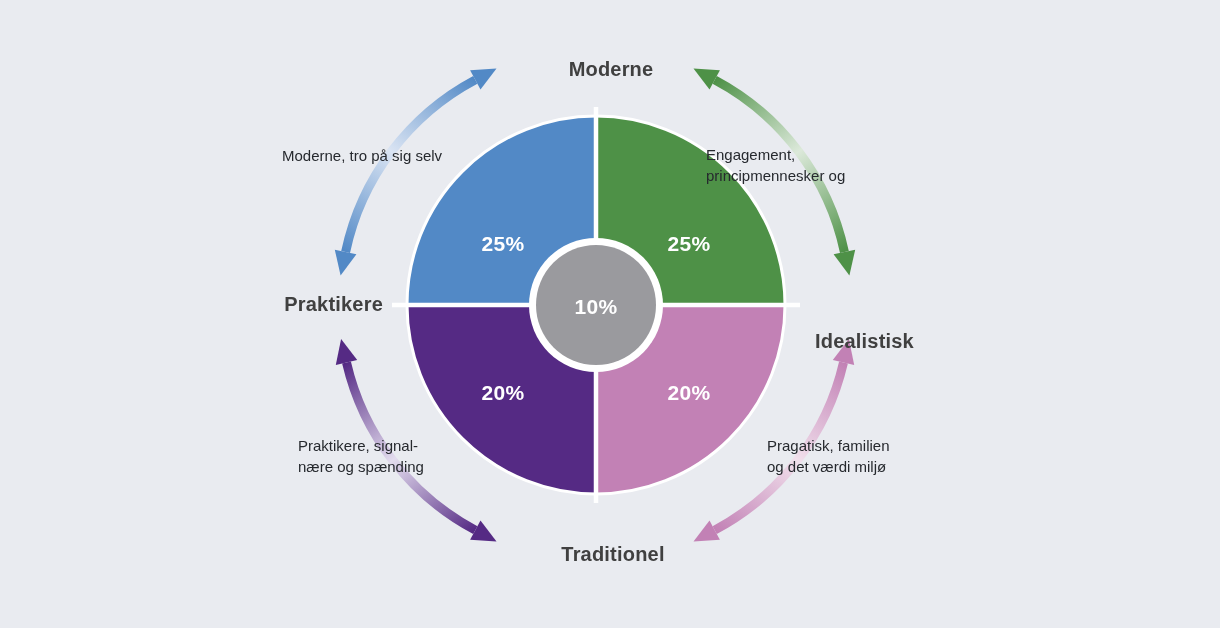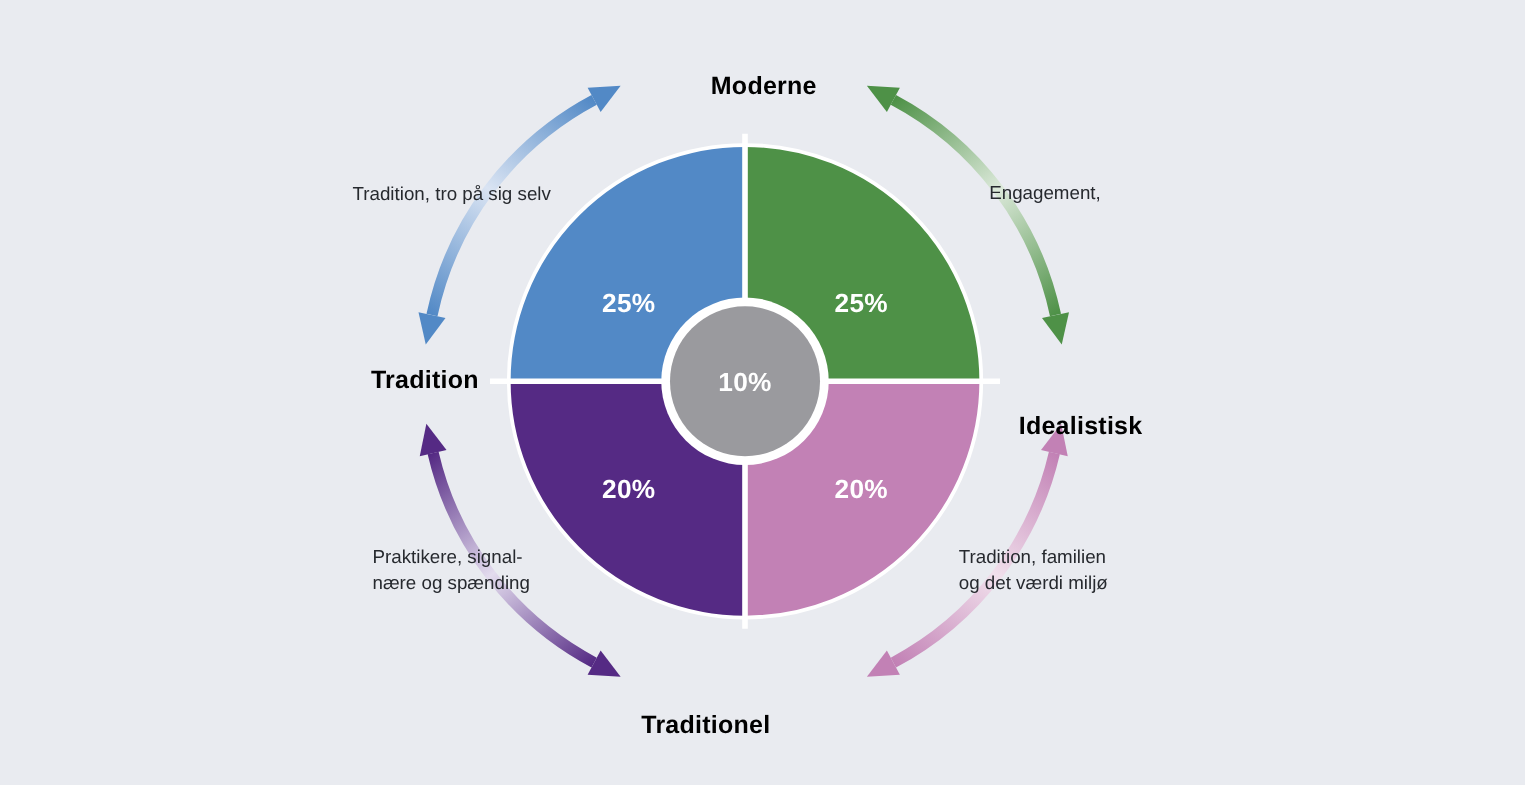--- a/index.html
+++ b/index.html
@@ -14,36 +14,36 @@
   .chart-svg {
     position: absolute;
     inset: 0;
     width: 1220px;
     height: 628px;
   }
   .axis-label {
     position: absolute;
     font-size: 20px;
     font-weight: 700;
-    color: #000000;
+    color: #404040;
     letter-spacing: 0.2px;
   }
   .axis-top    { left: 511px; top: 58px;  width: 200px; text-align: center; }
-  .axis-bottom { left: 513px; top: 569px; width: 200px; text-align: left; }
+  .axis-bottom { left: 513px; top: 543px; width: 200px; text-align: center; }
   .axis-left   { left: 233px; top: 293px; width: 150px; text-align: right; }
   .axis-right  { left: 815px; top: 293px; width: 160px; text-align: left; margin-top: 37px; }
   .annotation {
     position: absolute;
     font-size: 15px;
     font-weight: 500;
     line-height: 21px;
     color: #26292e;
   }
   .ann-top-left     { left: 282px; top: 145px; text-align: left; }
-  .ann-top-right    { left: 706px; top: 144px; width: 260px; text-align: center; }
+  .ann-top-right    { left: 706px; top: 144px; width: 260px; text-align: left; }
   .ann-bottom-left  { left: 298px; top: 435px; text-align: left; }
   .ann-bottom-right { left: 767px; top: 435px; text-align: left; }
   .pct-label {
     font-size: 21px;
     font-weight: 600;
     fill: #ffffff;
     letter-spacing: 0.3px;
   }
 </style>
 </head>
@@ -111,30 +111,31 @@
     <text class="pct-label" x="503" y="243" text-anchor="middle" dominant-baseline="central">25%</text>
     <text class="pct-label" x="689" y="243" text-anchor="middle" dominant-baseline="central">25%</text>
     <text class="pct-label" x="503" y="392" text-anchor="middle" dominant-baseline="central">20%</text>
     <text class="pct-label" x="689" y="392" text-anchor="middle" dominant-baseline="central">20%</text>
     <text class="pct-label" x="596" y="306" text-anchor="middle" dominant-baseline="central">10%</text>
   </svg>
 
   <div class="axis-label axis-top">Moderne</div>
   <div class="axis-label axis-right">Idealistisk</div>
   <div class="axis-label axis-bottom">Traditionel</div>
-  <div class="axis-label axis-left">Tradition</div>
+  <div class="axis-label axis-left">Praktikere</div>
 
   <div class="annotation ann-top-left">
-    <div>Tradition, tro på sig selv</div>
+    <div>Moderne, tro på sig selv</div>
   </div>
   <div class="annotation ann-top-right">
     <div>Engagement,</div>
+    <div>principmennesker og</div>
   </div>
   <div class="annotation ann-bottom-left">
     <div>Praktikere, signal-</div>
     <div>nære og spænding</div>
   </div>
   <div class="annotation ann-bottom-right">
-    <div>Tradition, familien</div>
+    <div>Pragatisk, familien</div>
     <div>og det værdi miljø</div>
   </div>
 
 </div>
 
 </body></html>

